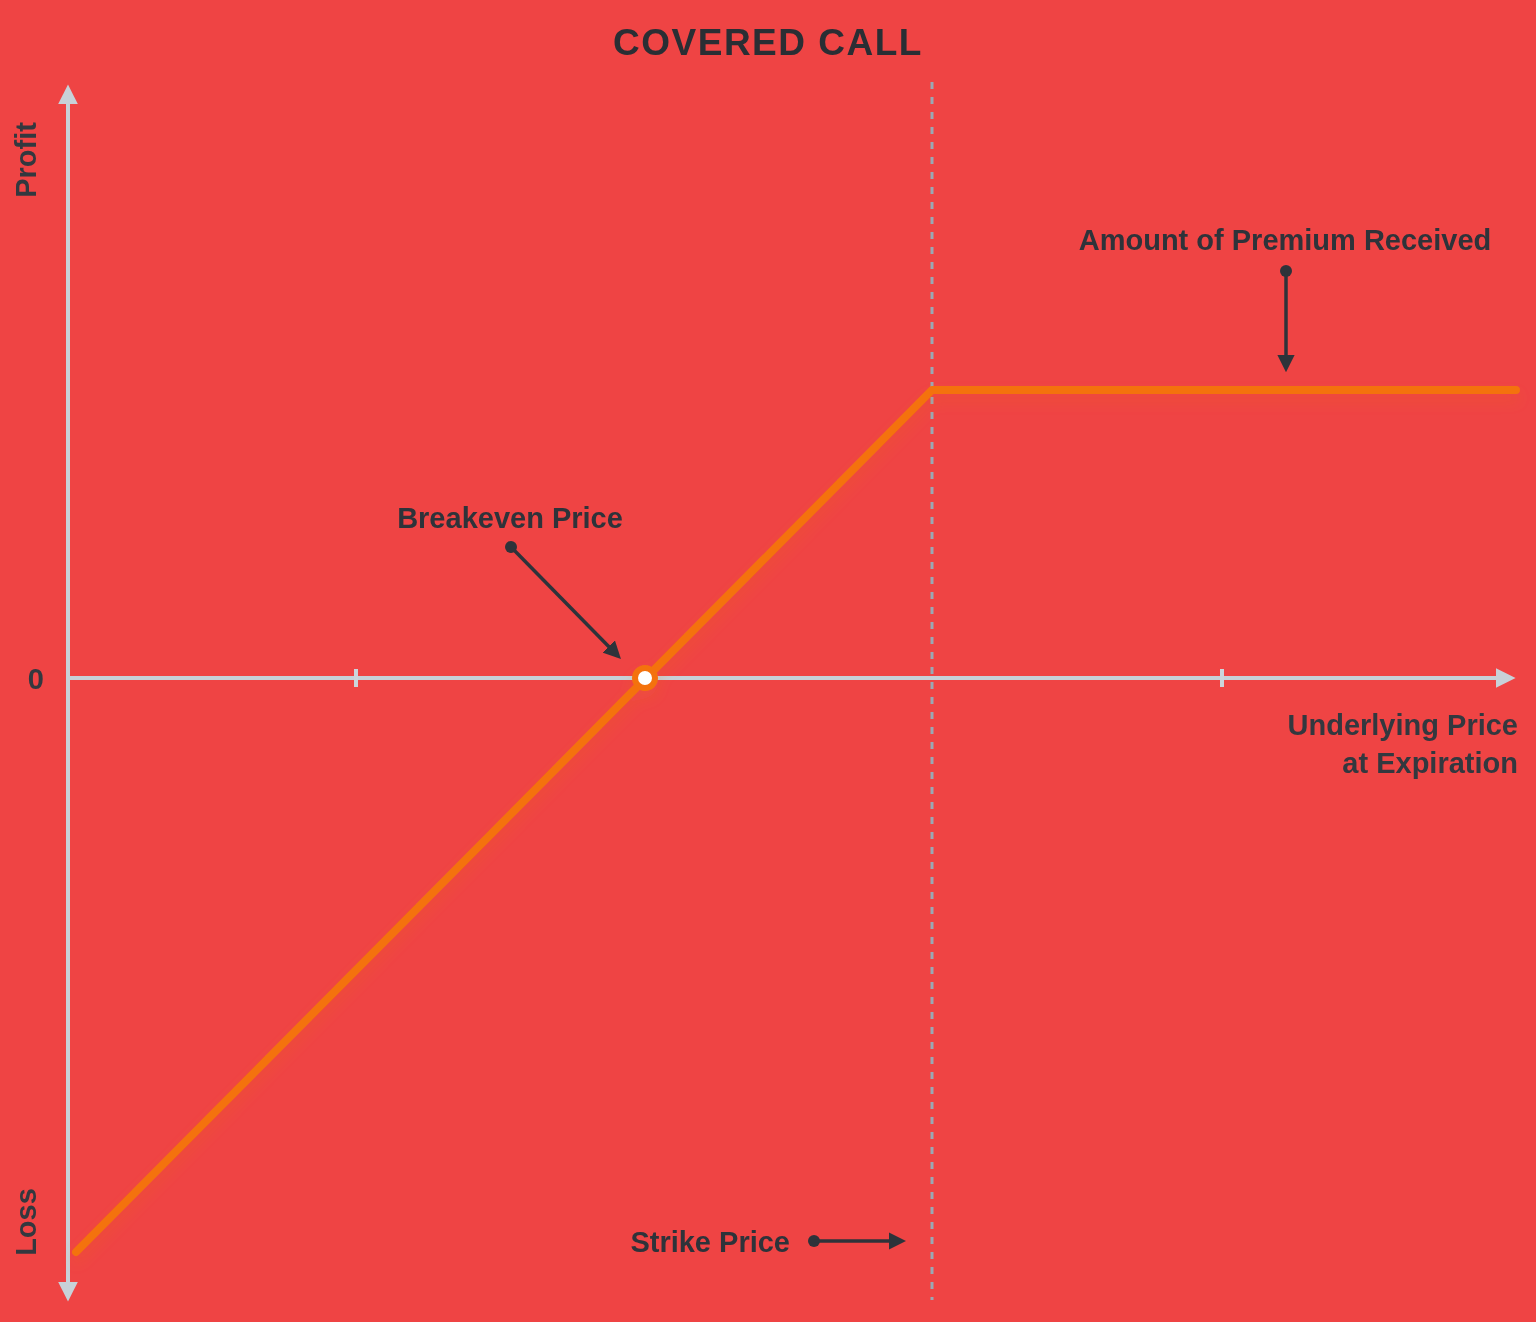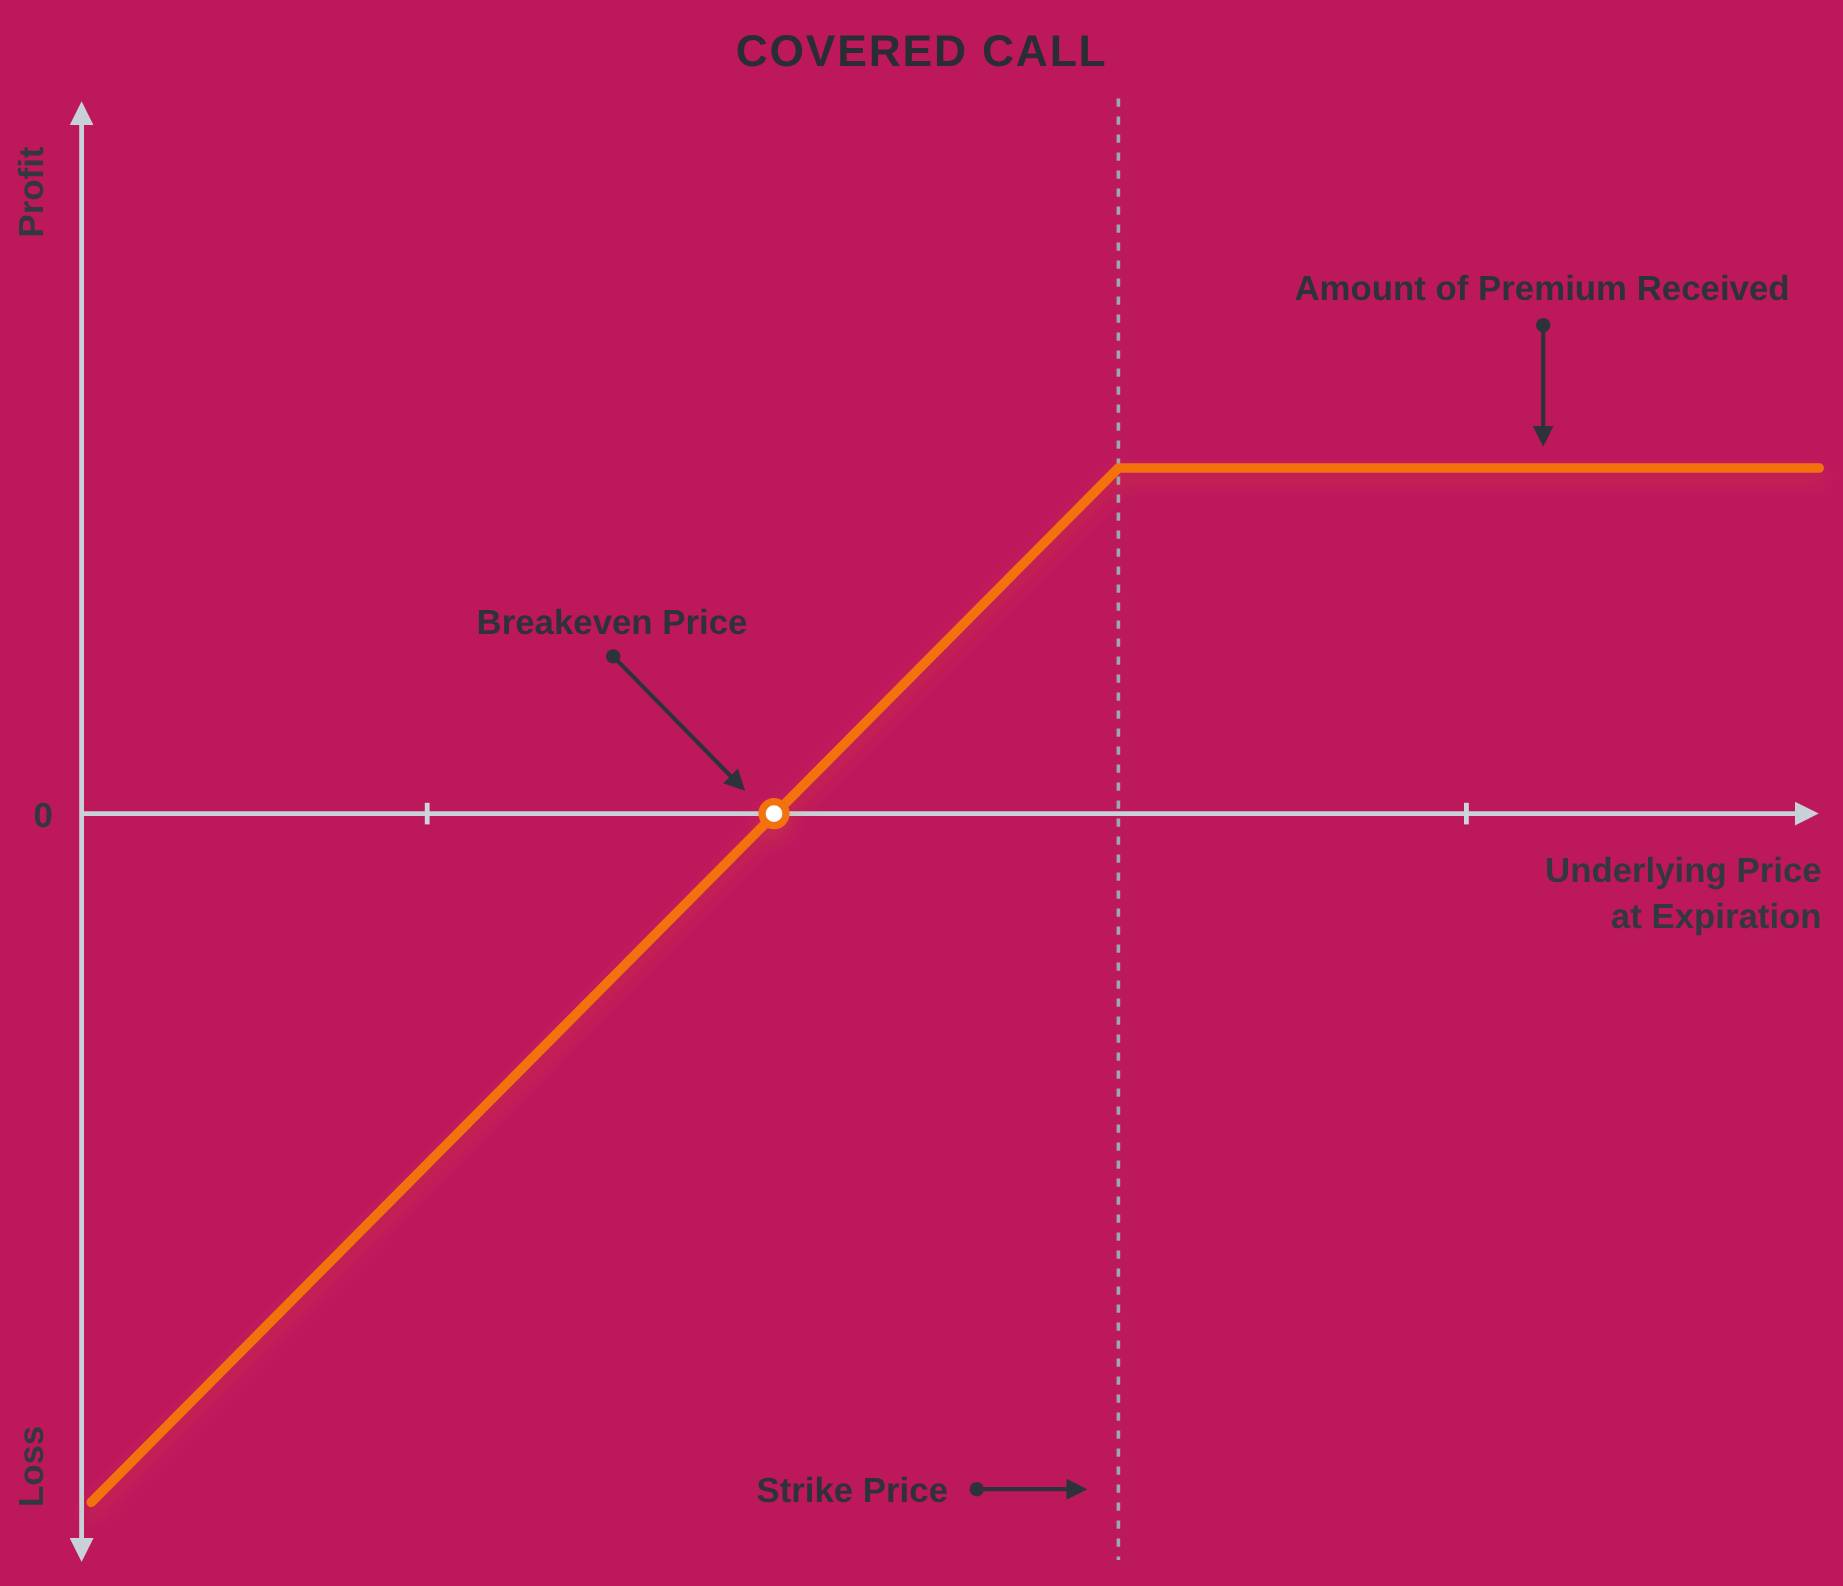--- a/index.html
+++ b/index.html
@@ -5,21 +5,21 @@
   html, body {
     margin: 0;
     padding: 0;
     background: #ffffff;
     font-family: "Liberation Sans", sans-serif;
   }
   .stage {
     position: relative;
     width: 1536px;
     height: 1322px;
-    background: #be185d;
+    background: #ef4444;
     overflow: hidden;
   }
   svg { display: block; }
 
   .chart-title {
     font-size: 37px;
     font-weight: 700;
     letter-spacing: 1.5px;
     fill: #2a2e34;
   }

